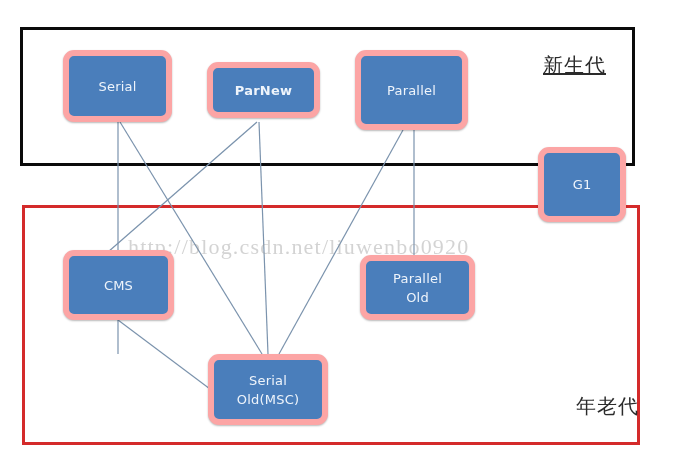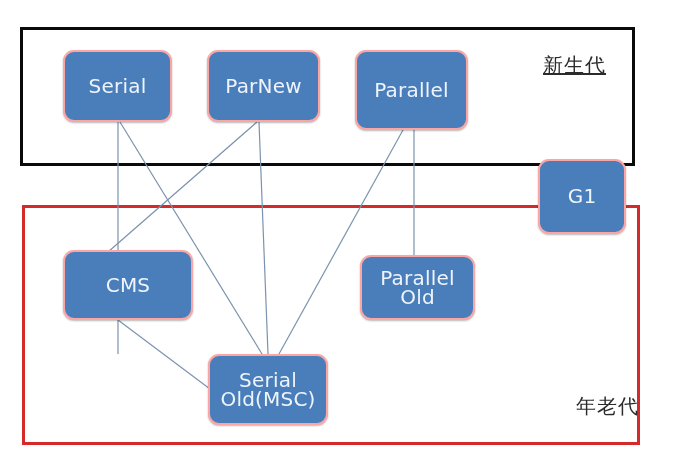--- a/index.html
+++ b/index.html
@@ -58,40 +58,40 @@
     text-decoration: underline;
   }
   .label-old {
     left: 576px;
     top: 393px;
   }
   .node {
     position: absolute;
     box-sizing: border-box;
     background: #4a7ebb;
-    border: 2px solid #fca5a5;
+    border: 6px solid #fca5a5;
     border-radius: 11px;
     box-shadow: 0 1px 2px rgba(0,0,0,0.28);
     display: flex;
     align-items: center;
     justify-content: center;
     text-align: center;
     color: #eef4fb;
     font-family: "DejaVu Sans", sans-serif;
-    font-size: 20px;
+    font-size: 13px;
     line-height: 19px;
     letter-spacing: 0.2px;
     padding: 2px 4px;
     z-index: 3;
   }
   .node-serial       { left: 63px;  top: 50px;  width: 109px; height: 72px; }
-  .node-parnew       { left: 207px; top: 50px;  width: 113px; height: 72px; }
+  .node-parnew       { left: 207px; top: 62px;  width: 113px; height: 56px; font-weight: bold; }
   .node-ps           { left: 355px; top: 50px;  width: 113px; height: 80px; }
-  .node-g1           { left: 538px; top: 147px; width: 88px;  height: 75px; margin-top: 12px; }
-  .node-cms          { left: 63px;  top: 250px; width: 130px; height: 70px; }
+  .node-g1           { left: 538px; top: 147px; width: 88px;  height: 75px; }
+  .node-cms          { left: 63px;  top: 250px; width: 111px; height: 70px; }
   .node-parallel-old { left: 360px; top: 255px; width: 115px; height: 65px; }
   .node-serial-old   { left: 208px; top: 354px; width: 120px; height: 71px; }
   .watermark {
     position: absolute;
     left: 128px;
     top: 234px;
     font-family: "Liberation Serif", serif;
     font-size: 22px;
     letter-spacing: 1.2px;
     color: rgba(150,150,150,0.42);
@@ -101,20 +101,21 @@
   }
 </style>
 </head>
 <body>
 
 <div id="canvas">
 
   <div class="region region-young"></div>
   <div class="region region-old"></div>
 
+  <div class="watermark">http://blog.csdn.net/liuwenbo0920</div>
 
   <svg id="edges" viewBox="0 0 699 468">
     <g stroke="#7b93ad" stroke-width="1.2" fill="none" shape-rendering="geometricPrecision">
       <line x1="118" y1="122" x2="118" y2="354"></line>
       <line x1="120" y1="122" x2="262" y2="354"></line>
       <line x1="259" y1="122" x2="268" y2="354"></line>
       <line x1="257" y1="122" x2="108" y2="252"></line>
       <line x1="403" y1="130" x2="279" y2="354"></line>
       <line x1="414" y1="130" x2="414" y2="255"></line>
       <line x1="118" y1="320" x2="214" y2="392"></line>

